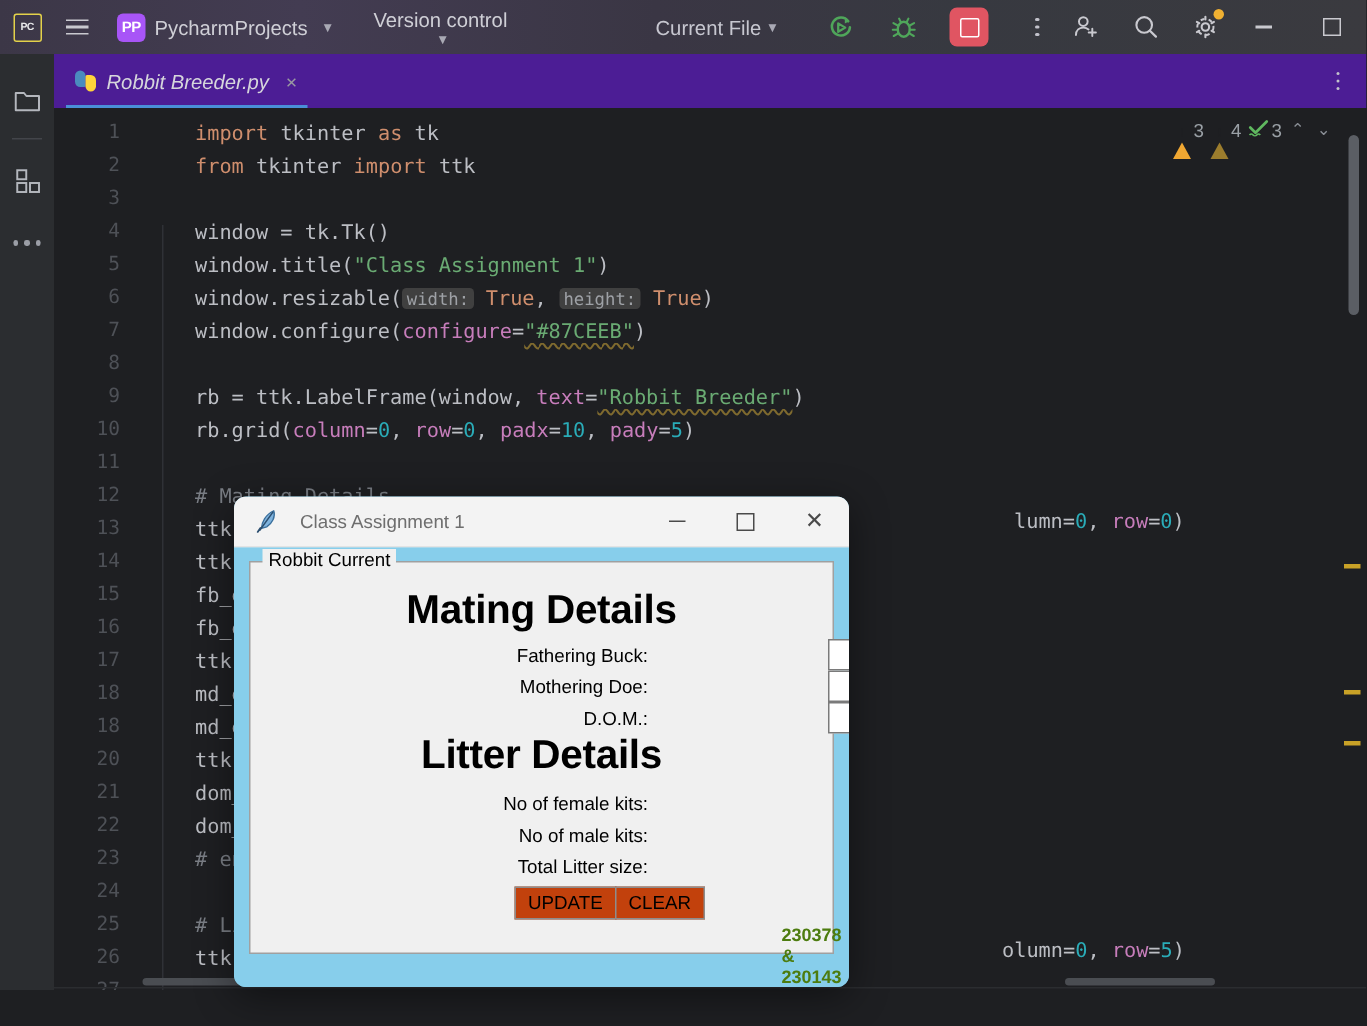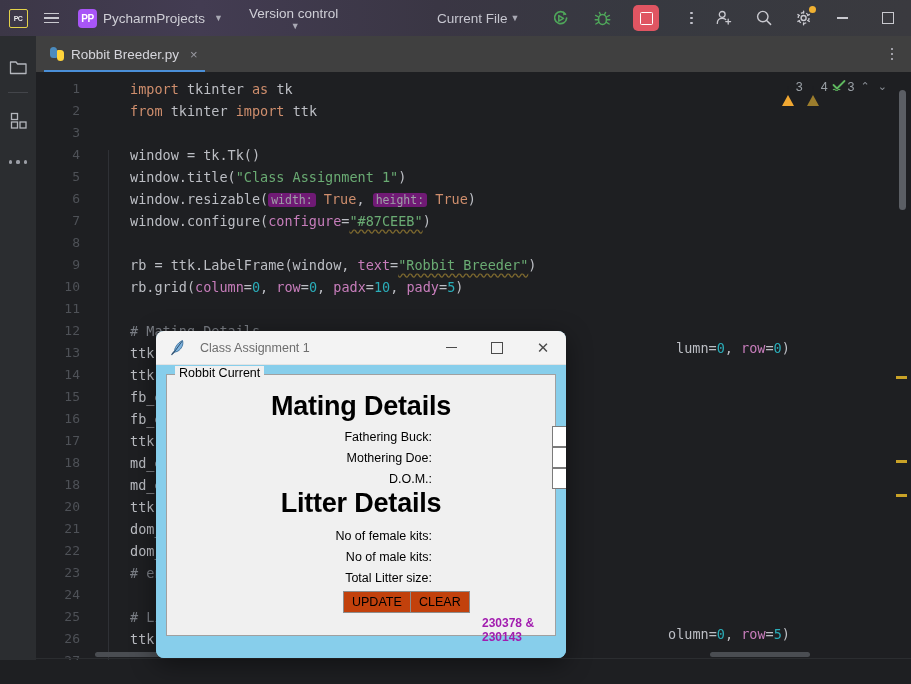--- a/index.html
+++ b/index.html
@@ -62,21 +62,21 @@
     display:flex;flex-direction:column;align-items:center;padding-top:14px;gap:0px;
   }
   .rail-ic{width:36px;height:34px;display:flex;align-items:center;justify-content:center;}
   .rail-sep{width:20px;height:1px;background:#43454a;margin:8px 0 10px 0;}
   .rail-dots{display:flex;gap:4px;align-items:center;}
   .rail-dots i{width:3.2px;height:3.2px;border-radius:50%;background:#9b9ea6;display:block;}
 
   
   .tabbar{
     position:absolute;left:36px;top:36px;width:875px;height:36px;
-    background:#404040;display:flex;align-items:flex-end;
+    background:#4c1d95;display:flex;align-items:flex-end;font-style:italic;
   }
   .tab{
     height:36px;display:flex;align-items:center;gap:7px;padding:0 9px 0 14px;
     position:relative;
   }
   .tab.active::after{
     content:"";position:absolute;left:8px;right:2px;bottom:0;height:2px;background:#4a8fd8;
   }
   .tab-label{color:#d6d6dc;font-size:13.5px;}
   .tab-close{color:#9a9aa2;font-size:13px;line-height:1;padding-left:4px;}
@@ -109,21 +109,21 @@
   .ltext{position:absolute;left:94px;white-space:pre;}
   .gutter-line{position:absolute;left:72px;top:78px;width:1px;height:510px;background:#2f3136;}
 
   .k{color:#cf8e6d;}      
   .s{color:#6aab73;}      
   .n{color:#2aacb8;}      
   .p{color:#bcbec4;}      
   .c{color:#7a7e85;}      
   .kw{color:#c77dbb;}     
   .hint{
-    background:#701a75;color:#9ea1a6;border-radius:3px;padding:0 3px;font-size:11.5px;
+    background:#404040;color:#9ea1a6;border-radius:3px;padding:0 3px;font-size:11.5px;
   }
   .sq{
     text-decoration:underline;text-decoration-style:wavy;
     text-decoration-color:#7f6a2e;text-underline-offset:3px;
   }
 
   
   .inspect{
     position:absolute;right:22px;top:7px;display:flex;align-items:center;gap:4px;
     font-size:12.5px;color:#9aa0a6;font-family:"Liberation Sans",sans-serif;
@@ -204,22 +204,23 @@
   }
   .combo .val{font-size:12px;color:#000;padding-left:4px;font-family:"Liberation Sans",sans-serif;}
   .combo .arr{margin-left:auto;margin-right:5px;color:#555;font-size:9px;}
   .tkbtn{
     position:absolute;height:22px;background:#c2410c;border:1px solid #8d8d8d;
     box-sizing:border-box;display:flex;align-items:center;justify-content:center;
     font-size:12.5px;color:#000;padding:0 8px;
     font-family:"Liberation Sans",sans-serif;
   }
   .credits{
-    position:absolute;font-size:12px;font-weight:bold;color:#a21caf;
+    position:absolute;font-size:12px;font-weight:bold;color:#4d7c0f;
     font-family:"Liberation Sans",sans-serif;
+    margin-left:39px;
   }
 </style>
 </head>
 <body>
 
 <div id="root">
 
   <div class="titlebar">
     <div class="tb-logo">
       <div class="pcbox">PC</div>

